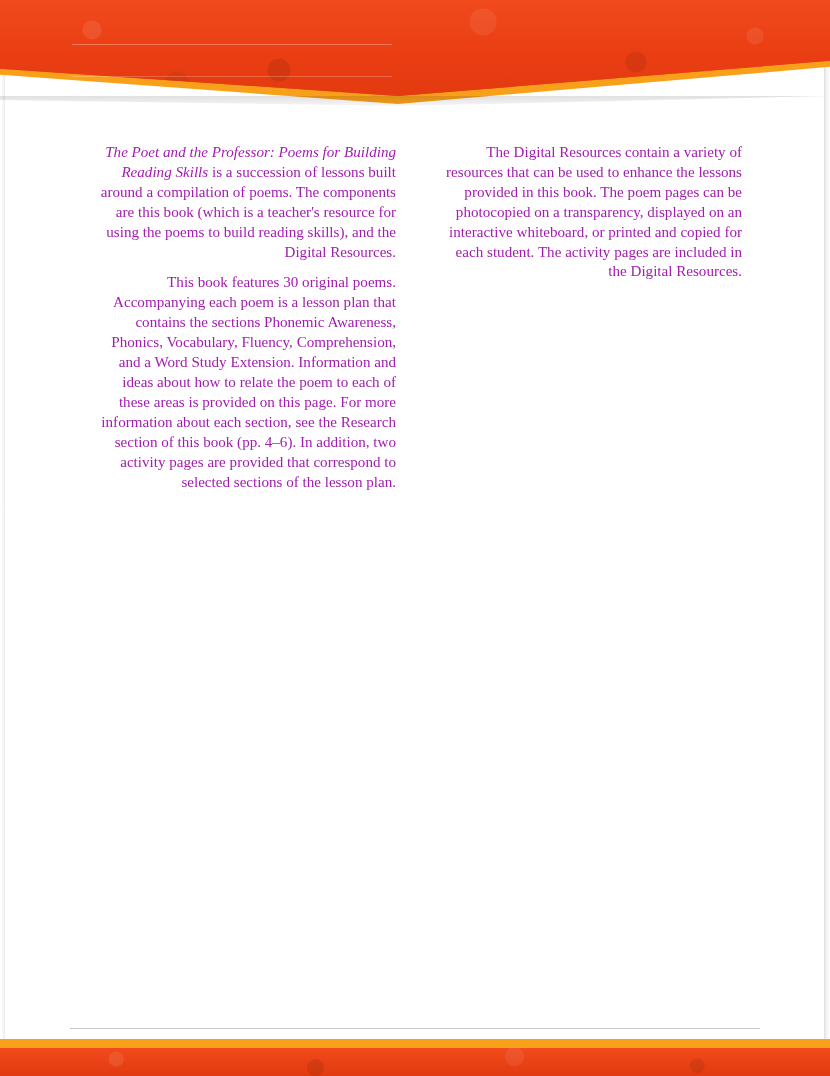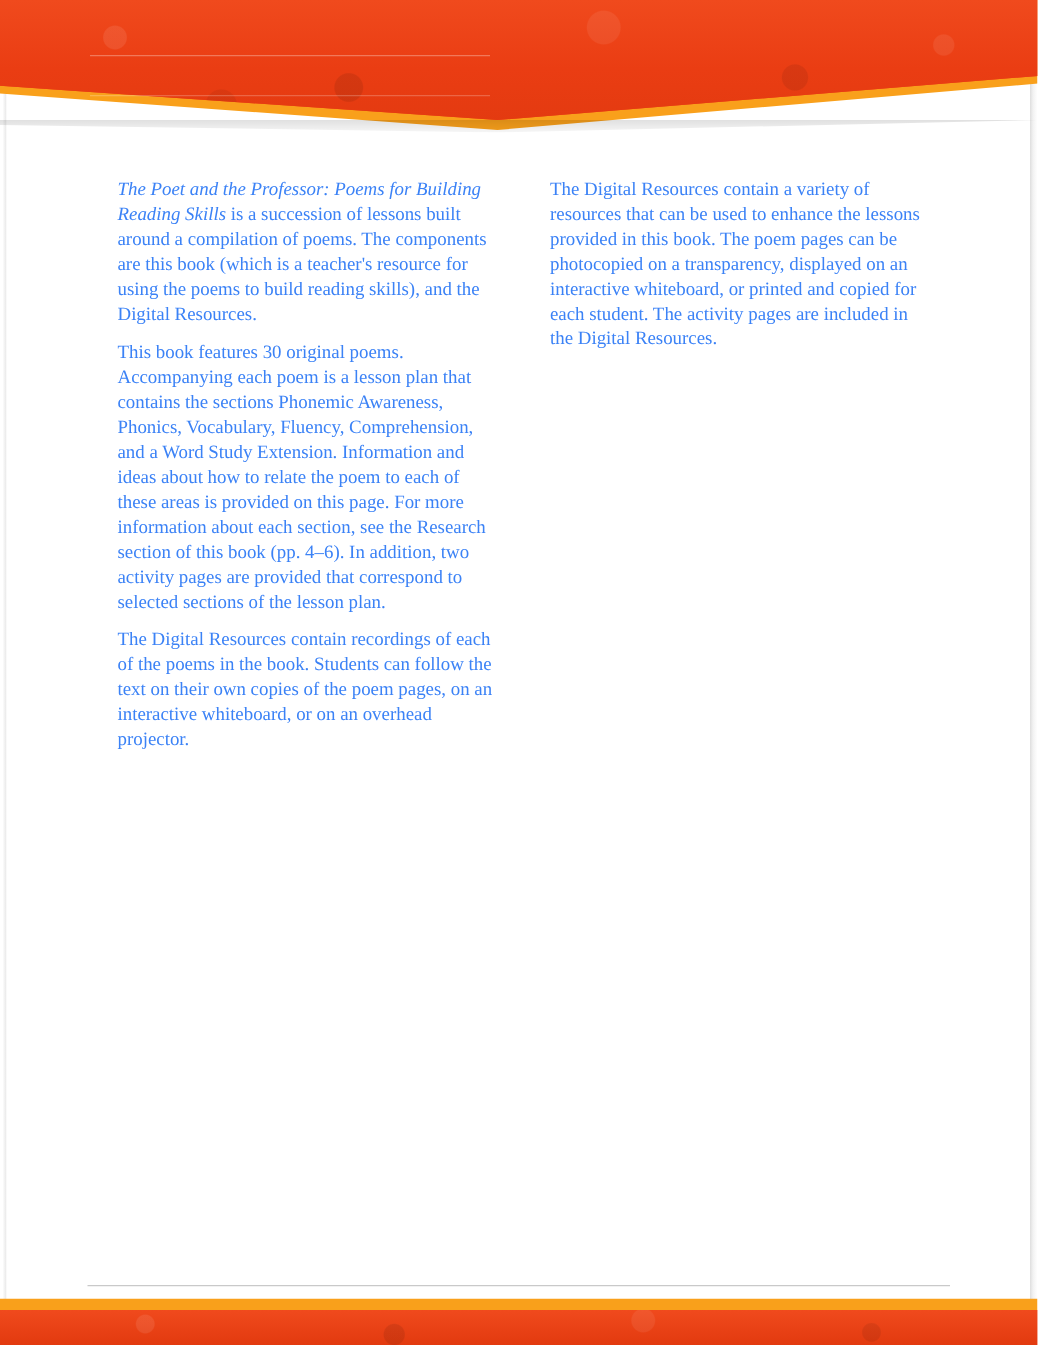--- a/index.html
+++ b/index.html
@@ -70,22 +70,22 @@
   
   #content-columns {
     position: absolute; left: 94px; top: 143px;
     width: 648px;
     display: flex; gap: 44px;
   }
   .col { width: 302px; }
   .para {
     font-family: "Liberation Serif", serif;
     font-size: 15.1px; line-height: 19.9px;
-    color: #3b82f6; margin: 0 0 11px 0;
-    text-align: left;
+    color: #a21caf; margin: 0 0 11px 0;
+    text-align: right;
   }
   .para em { font-style: italic; }
 
   
   #thumbnails {
     position: absolute; left: 0; top: 726px; width: 830px; height: 265px;
   }
 
   
   #footer {
@@ -136,21 +136,20 @@
   <div class="hdr-red"></div>
   <div class="hdr-rule"></div>
   <div class="hdr-rule2"></div>
 </div>
 <div class="hdr-shadow"></div>
 
 <div id="content-columns">
   <div class="col">
     <p class="para"><em>The Poet and the Professor: Poems for Building Reading Skills</em><span> is a succession of lessons built around a compilation of poems. The components are this book (which is a teacher's resource for using the poems to build reading skills), and the Digital Resources.</span></p>
     <p class="para">This book features 30 original poems. Accompanying each poem is a lesson plan that contains the sections Phonemic Awareness, Phonics, Vocabulary, Fluency, Comprehension, and a Word Study Extension.  Information and ideas about how to relate the poem to each of these areas is provided on this page.  For more information about each section, see the Research section of this book (pp. 4–6).  In addition, two activity pages are provided that correspond to selected sections of the lesson plan.</p>
-    <p class="para">The Digital Resources contain recordings of each of the poems in the book.  Students can follow the text on their own copies of the poem pages, on an interactive whiteboard, or on an overhead projector.</p>
   </div>
   <div class="col">
     <p class="para">The Digital Resources contain a variety of resources that can be used to enhance the lessons provided in this book.  The poem pages can be photocopied on a transparency, displayed on an interactive whiteboard, or printed and copied for each student.  The activity pages are included in the Digital Resources.</p>
   </div>
 </div>
 
 <div id="thumbnails">
 
   
   

